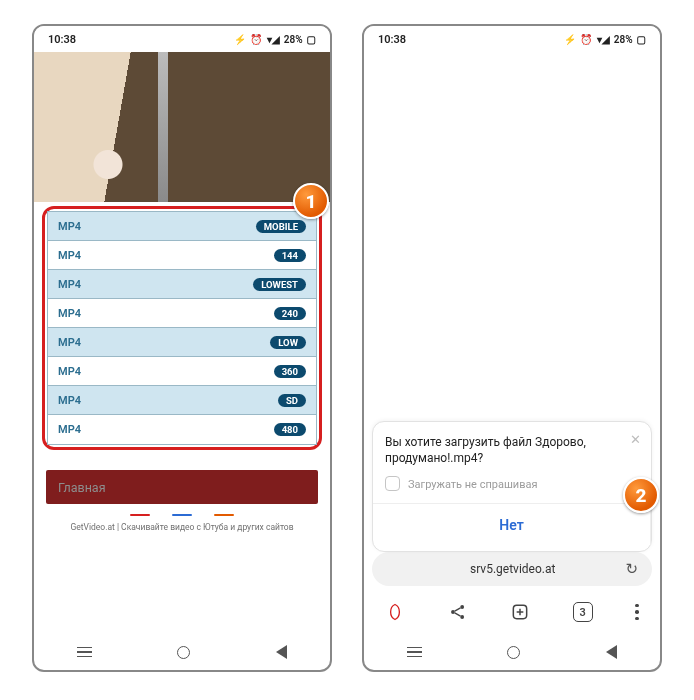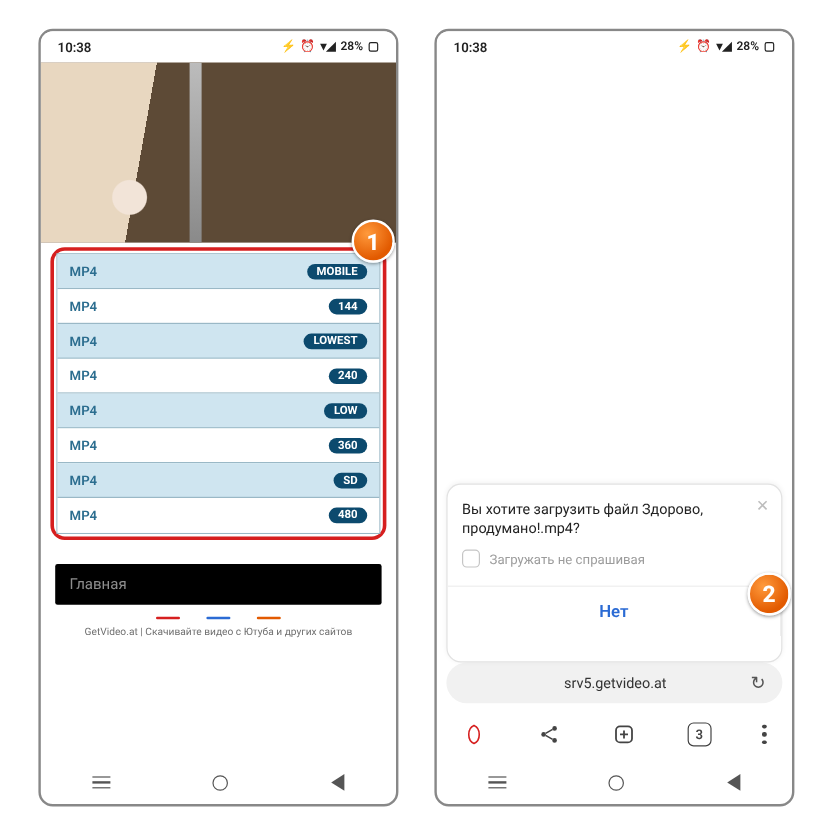--- a/index.html
+++ b/index.html
@@ -53,21 +53,21 @@
     border-radius:9px; padding:1px 8px;
   }
   .step-marker{
     position:absolute; width:36px; height:36px; border-radius:50%;
     background:radial-gradient(circle at 35% 30%, #ff9a3c, #e25a00 70%);
     border:2px solid #fff; box-shadow:0 1px 3px rgba(0,0,0,.4);
     color:#fff; font-weight:800; font-size:19px;
     display:flex; align-items:center; justify-content:center;
   }
   .home-btn{
-    margin:14px 12px 6px; height:34px; background:#000000;
+    margin:14px 12px 6px; height:34px; background:#7f1d1d;
     display:flex; align-items:center; padding:0 12px;
     color:#8d8d8d; font-size:12.5px; border-radius:2px;
   }
   .services-head{
     text-align:center; font-size:16px; font-weight:700; color:#222; margin:18px 8px 4px;
   }
   .services-sub{
     text-align:center; font-size:10px; color:#5c5c5c; margin:4px 8px 8px;
   }
   .dashes{display:flex;gap:22px;justify-content:center;margin:4px 0}
@@ -89,21 +89,21 @@
   .dl-sheet{
     margin:0 8px; border:1px solid #e2e2e2; border-radius:12px;
     background:#fff; padding:12px 12px 6px; position:relative;
     box-shadow:0 -1px 4px rgba(0,0,0,.05);
   }
   .dl-title{font-size:12px;color:#222;line-height:1.35;padding-right:18px}
   .dl-close{position:absolute;top:10px;right:10px;color:#bdbdbd;font-size:13px}
   .dl-check{display:flex;align-items:flex-end;gap:8px;margin:10px 0 12px}
   .dl-check .box{width:15px;height:15px;border:1.5px solid #c5c5c5;border-radius:4px}
   .dl-check .lbl{font-size:11px;color:#9c9c9c}
-  .dl-actions{display:flex;height:42px;border-top:1px solid #eee;margin:15px -12px}
+  .dl-actions{display:flex;height:42px;border-top:1px solid #eee;margin:0 -12px}
   .dl-actions > div{
     flex:1;display:flex;align-items:center;justify-content:center;
     font-size:14px;font-weight:600;color:#2b6bd4;
   }
   .dl-actions > div:first-child{border-right:1px solid #eee}
   .yes-hi{border:3px solid #d61f1f;border-radius:10px;padding:6px 20px;color:#2b6bd4}
   .url-bar{
     margin:0 8px 4px; height:34px; background:#f1f1f1; border-radius:17px;
     display:flex; align-items:center; justify-content:space-between;
     padding:0 14px; font-size:12px; color:#333;

